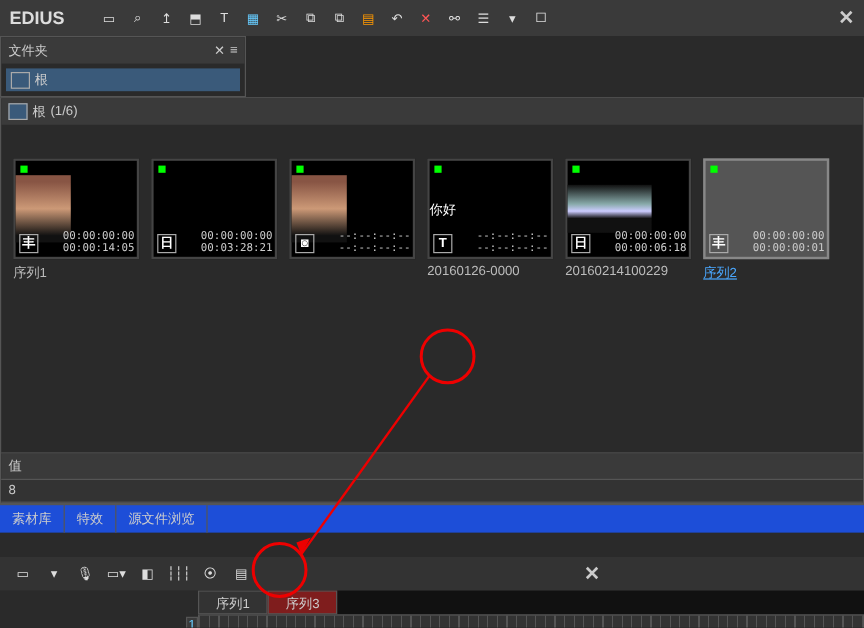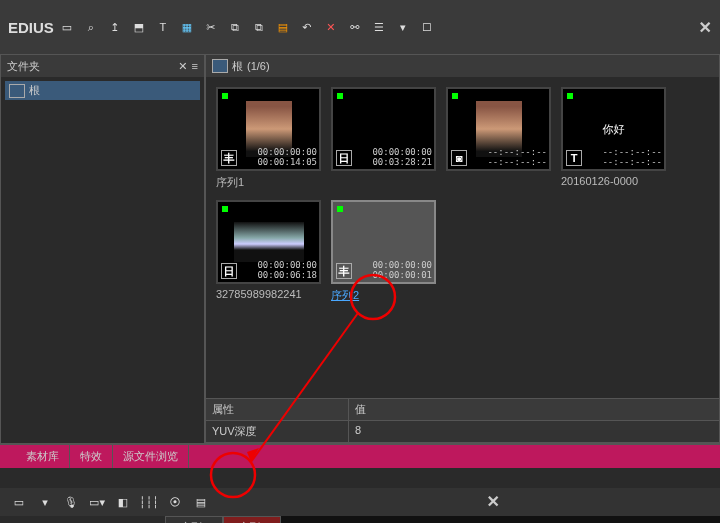--- a/index.html
+++ b/index.html
@@ -1,45 +1,45 @@
 <!DOCTYPE html>
 <html><head>
 <meta charset="utf-8">
 <style>
 body{margin:0;background:#2a2a2a;font:11px sans-serif;color:#ccc;width:720px;height:523px;overflow:hidden;box-sizing:border-box;}
-.toolbar{background:#3a3a3a;height:30px;display:flex;align-items:center;padding:12px 8px;gap:0;}
+.toolbar{background:#3a3a3a;height:30px;display:flex;align-items:center;padding:0 8px;gap:24px;}
 .brand{font:bold 15px sans-serif;color:#ddd;margin-right:4px;}
 .ticons{display:flex;gap:6px;}
 .ticon{width:18px;height:18px;display:flex;align-items:center;justify-content:center;color:#ddd;cursor:pointer;}
 .close-x{margin-left:auto;font:bold 16px sans-serif;cursor:pointer;color:#ccc;}
-.main{display:flex;height:390px;}
+.main{display:flex;height:390px;flex-direction:column;}
 .sidebar{width:205px;border:1px solid #555;display:flex;flex-direction:column;box-sizing:border-box;}
 .side-head{background:#3a3a3a;display:flex;align-items:center;height:22px;padding:0 6px;}
 .sx{margin-left:auto;cursor:pointer;}
 .tree{flex:1;padding:4px;}
 .tree-item{display:flex;align-items:center;gap:4px;background:#3a5a7a;padding:2px 4px;}
 .folder-icon{width:14px;height:12px;background:#3a5a7a;border:1px solid #aaa;}
 .bin{flex:1;border:1px solid #555;display:flex;flex-direction:column;}
 .bin-head{background:#3a3a3a;display:flex;align-items:center;height:22px;padding:0 6px;gap:4px;}
 .grid{flex:1;padding:10px;display:flex;flex-wrap:wrap;gap:10px;align-content:flex-start;}
 .clip{width:105px;cursor:pointer;}
-.thumb{height:80px;background:#000;border:2px solid #444;position:relative;display:flex;align-items:center;justify-content:center;}
+.thumb{height:80px;background:#000;border:2px solid #444;position:relative;display:flex;align-items:center;margin-top:18px;}
 .thumb.sel{border-color:#888;background:#555;}
 .dot{position:absolute;top:4px;left:4px;width:6px;height:6px;background:#0f0;}
 .tc{position:absolute;bottom:2px;right:2px;font:9px monospace;text-align:right;line-height:10px;}
 .type-icon{position:absolute;bottom:3px;left:3px;color:#fff;font:bold 11px sans-serif;width:14px;height:14px;border:1px solid #aaa;text-align:center;line-height:14px;}
 .face{width:46px;height:56px;background:linear-gradient(180deg,#885544 10%,#cc9977 50%,#111 90%);}
 .nightimg{width:70px;height:40px;background:linear-gradient(180deg,#111,#8aa 40%,#ccf 55%,#111 70%);}
 .label{margin-top:4px;color:#bbb;font-size:11px;}
 .label.sel{color:#4aa8ff;text-decoration:underline;}
 .props{border-top:1px solid #555;}
 .prop-row{display:flex;background:#3a3a3a;border-bottom:1px solid #555;}
 .prop-row>div{padding:3px 6px;}
 .pc1{width:130px;border-right:1px solid #555;}
-.bottom-tabs{display:flex;background:#be185d;border-top:1px solid #555;padding-left:16px;}
+.bottom-tabs{display:flex;background:#1d4ed8;border-top:1px solid #555;}
 .bot-tab{padding:4px 10px;border-right:1px solid #555;cursor:pointer;}
 .spacer{height:20px;background:#2a2a2a;}
 .timeline{position:relative;}
 .tl-top{display:flex;height:28px;background:#333;align-items:center;padding:0 10px;gap:8px;position:relative;}
 .tl-top .close-x{position:absolute;right:220px;top:4px;}
 .tl-tabs{display:flex;margin-left:165px;height:20px;background:#111;}
 .tl-tab{padding:3px 14px;border:1px solid #555;background:#333;cursor:pointer;}
 .tl-tab.active{background:#7f1d1d;}
 .ruler{height:30px;margin-left:165px;border:1px solid #555;background:#333;position:relative;display:flex;align-items:center;font:10px monospace;color:#888;padding-left:10px;gap:50px;}
 .ruler .marks{position:absolute;top:0;left:0;right:0;bottom:0;background:repeating-linear-gradient(90deg,#555 0 1px,transparent 1px 8px);}
@@ -127,38 +127,36 @@
           </div>
           <div class="label">20160126-0000</div>
         </div>
         <div class="clip">
           <div class="thumb">
             <span class="dot"></span>
             <div class="nightimg"></div>
             <span class="type-icon">日</span>
             <div class="tc">00:00:00:00<br>00:00:06:18</div>
           </div>
-          <div class="label">32785989982241</div>
+          <div class="label">20160214100229</div>
         </div>
         <div class="clip">
           <div class="thumb sel">
             <span class="dot"></span>
             <span class="type-icon">丰</span>
             <div class="tc">00:00:00:00<br>00:00:00:01</div>
           </div>
           <div class="label sel">序列2</div>
         </div>
       </div>
   <div class="props">
    <div class="prop-row">
-    <div class="pc1">属性</div>
     <div>值</div>
    </div>
    <div class="prop-row" style="background:#333">
-    <div class="pc1">YUV深度</div>
     <div>8</div>
    </div>
   </div>
  </div>
 </div>
 
 <div class="bottom-tabs" id="btabs">
     <div class="bot-tab">素材库</div>
     <div class="bot-tab">特效</div>
     <div class="bot-tab">源文件浏览</div>

